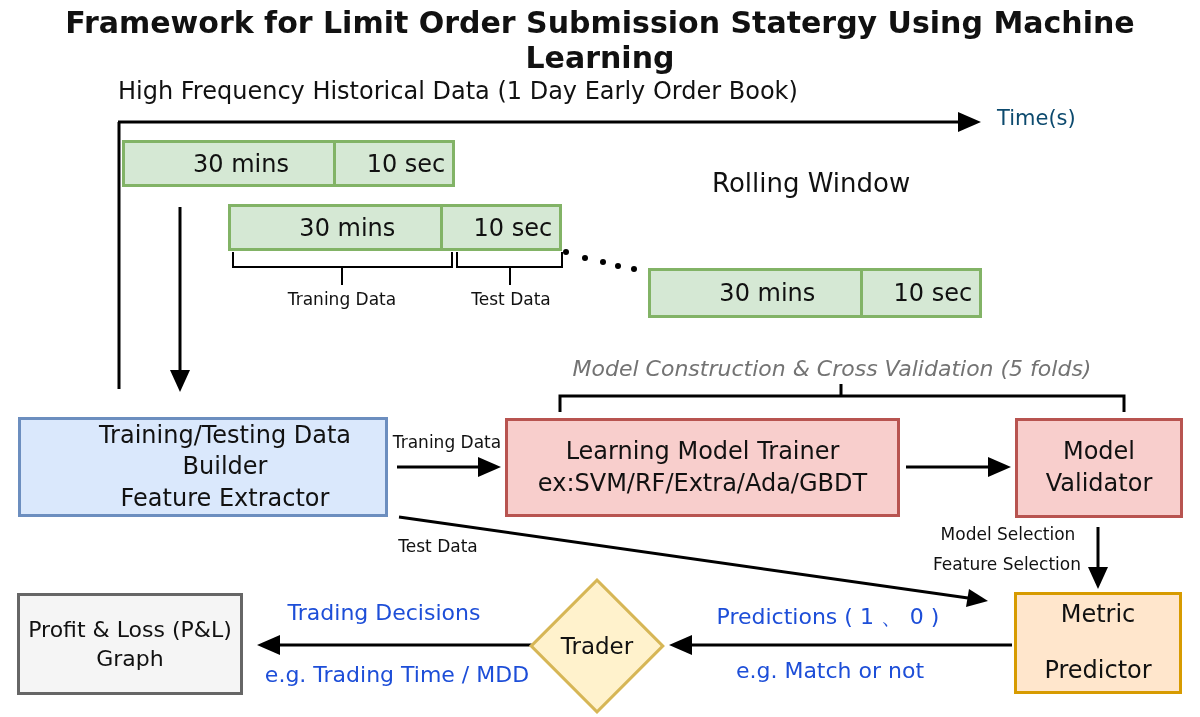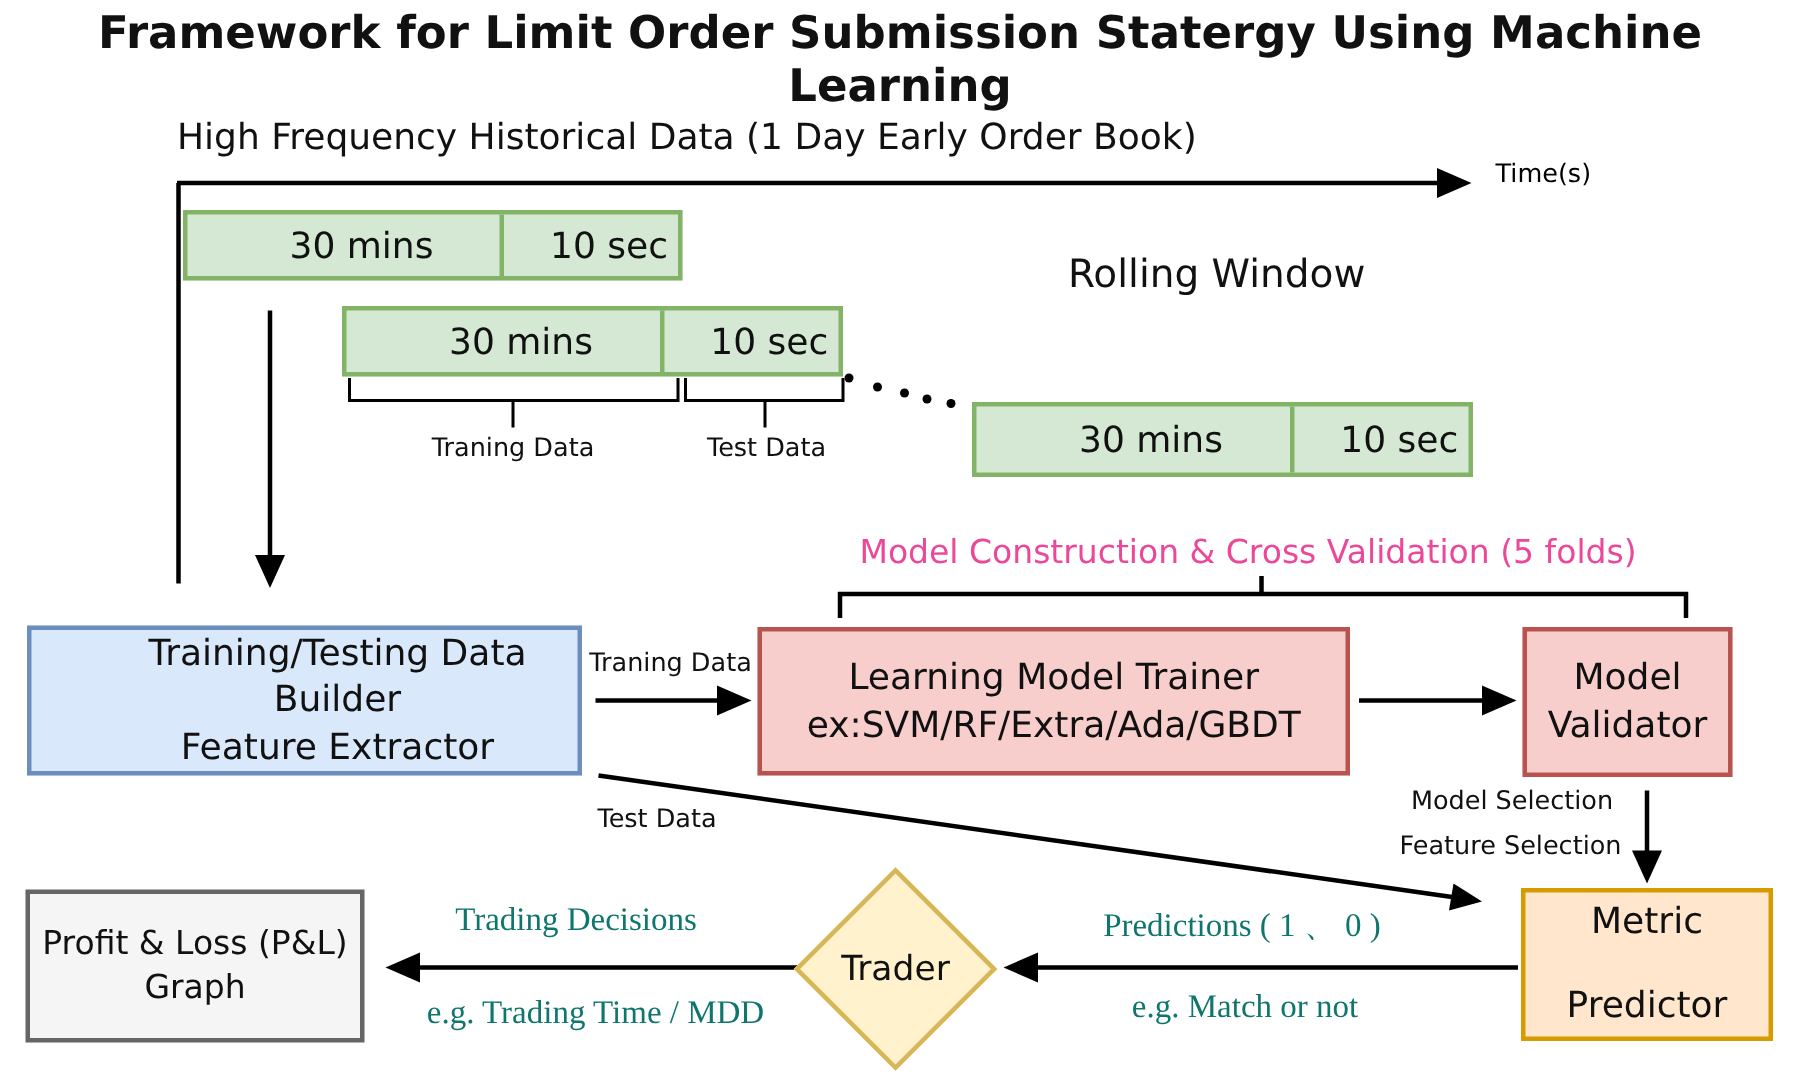--- a/index.html
+++ b/index.html
@@ -16,21 +16,21 @@
   .nowrap { white-space: nowrap; }
   .ctr { transform: translateX(-50%); }
 
   .title {
     top: 5px; left: 0; width: 1200px;
     text-align: center;
     font-size: 30px; font-weight: 700; color: #111;
     letter-spacing: 0px;
   }
   .hf-header { top: 77px; left: 118px; font-size: 24px; color: #111; }
-  .time-label { top: 106px; left: 997px; font-size: 17px; color: #000000; }
+  .time-label { top: 106px; left: 997px; font-size: 21px; color: #0c4a6e; }
   .rolling-label { top: 168px; left: 664px; font-size: 26px; color: #111; margin-left: 48px; }
 
   .window-bar {
     display: flex;
     background: #d5e8d4;
     border: 3px solid #82b366;
   }
   .window-bar .cell {
     display: flex; align-items: center; justify-content: center;
     font-size: 24px; color: #111; padding-left: 24px;
@@ -38,38 +38,38 @@
   .window-bar .cell.train { flex: 2; }
   .window-bar .cell.test  { flex: 1; border-left: 3px solid #82b366; }
   .bar1 { left: 122px; top: 140px; width: 333px; height: 47px; }
   .bar2 { left: 228px; top: 204px; width: 334px; height: 47px; }
   .bar3 { left: 648px; top: 268px; width: 334px; height: 50px; }
 
   .bracket-label { font-size: 17px; color: #111; }
 
   .cv-label {
     top: 356px; left: 832px;
-    font-size: 22px; color: #ec4899;
+    font-size: 22px; color: #737373; font-style: italic;
   }
 
   .node {
     display: flex; flex-direction: column;
     align-items: center; justify-content: center;
     text-align: center; color: #111; line-height: 1.32;
   }
   .node-builder {
     left: 18px; top: 417px; width: 370px; height: 100px;
     background: #dae8fc; border: 3px solid #6c8ebf; font-size: 24px; padding-left: 44px;
   }
   .node-trainer {
     left: 505px; top: 418px; width: 395px; height: 99px;
     background: #f8cecc; border: 3px solid #b85450; font-size: 24px;
   }
   .node-validator {
-    left: 1015px; top: 418px; width: 140px; height: 100px;
+    left: 1015px; top: 418px; width: 168px; height: 100px;
     background: #f8cecc; border: 3px solid #b85450; font-size: 24px;
   }
   .node-metric {
     left: 1014px; top: 592px; width: 168px; height: 102px;
     background: #ffe6cc; border: 3px solid #d79b00; font-size: 24px; gap: 24px;
   }
   .node-pnl {
     left: 17px; top: 593px; width: 226px; height: 102px;
     background: #f5f5f5; border: 3px solid #666666; font-size: 22px;
   }
@@ -78,21 +78,21 @@
     background: #fff2cc; border: 3px solid #d6b656;
     transform: rotate(45deg);
   }
   .diamond-label {
     left: 597px; top: 646px;
     transform: translate(-50%, -50%);
     font-size: 23px; color: #111;
   }
 
   .edge-label-sm { font-size: 17px; color: #111; }
-  .edge-label-md { font-size: 22px; color: #0f766e; font-family: Liberation Serif, serif; }
+  .edge-label-md { font-size: 22px; color: #1d4ed8; }
 
   svg.connectors { left: 0; top: 0; pointer-events: none; }
 </style>
 </head>
 <body>
 
 <div class="canvas">
 
   <svg class="connectors abs" width="1200" height="717" viewBox="0 0 1200 717">
     <g stroke="#000" stroke-width="3" fill="none">

